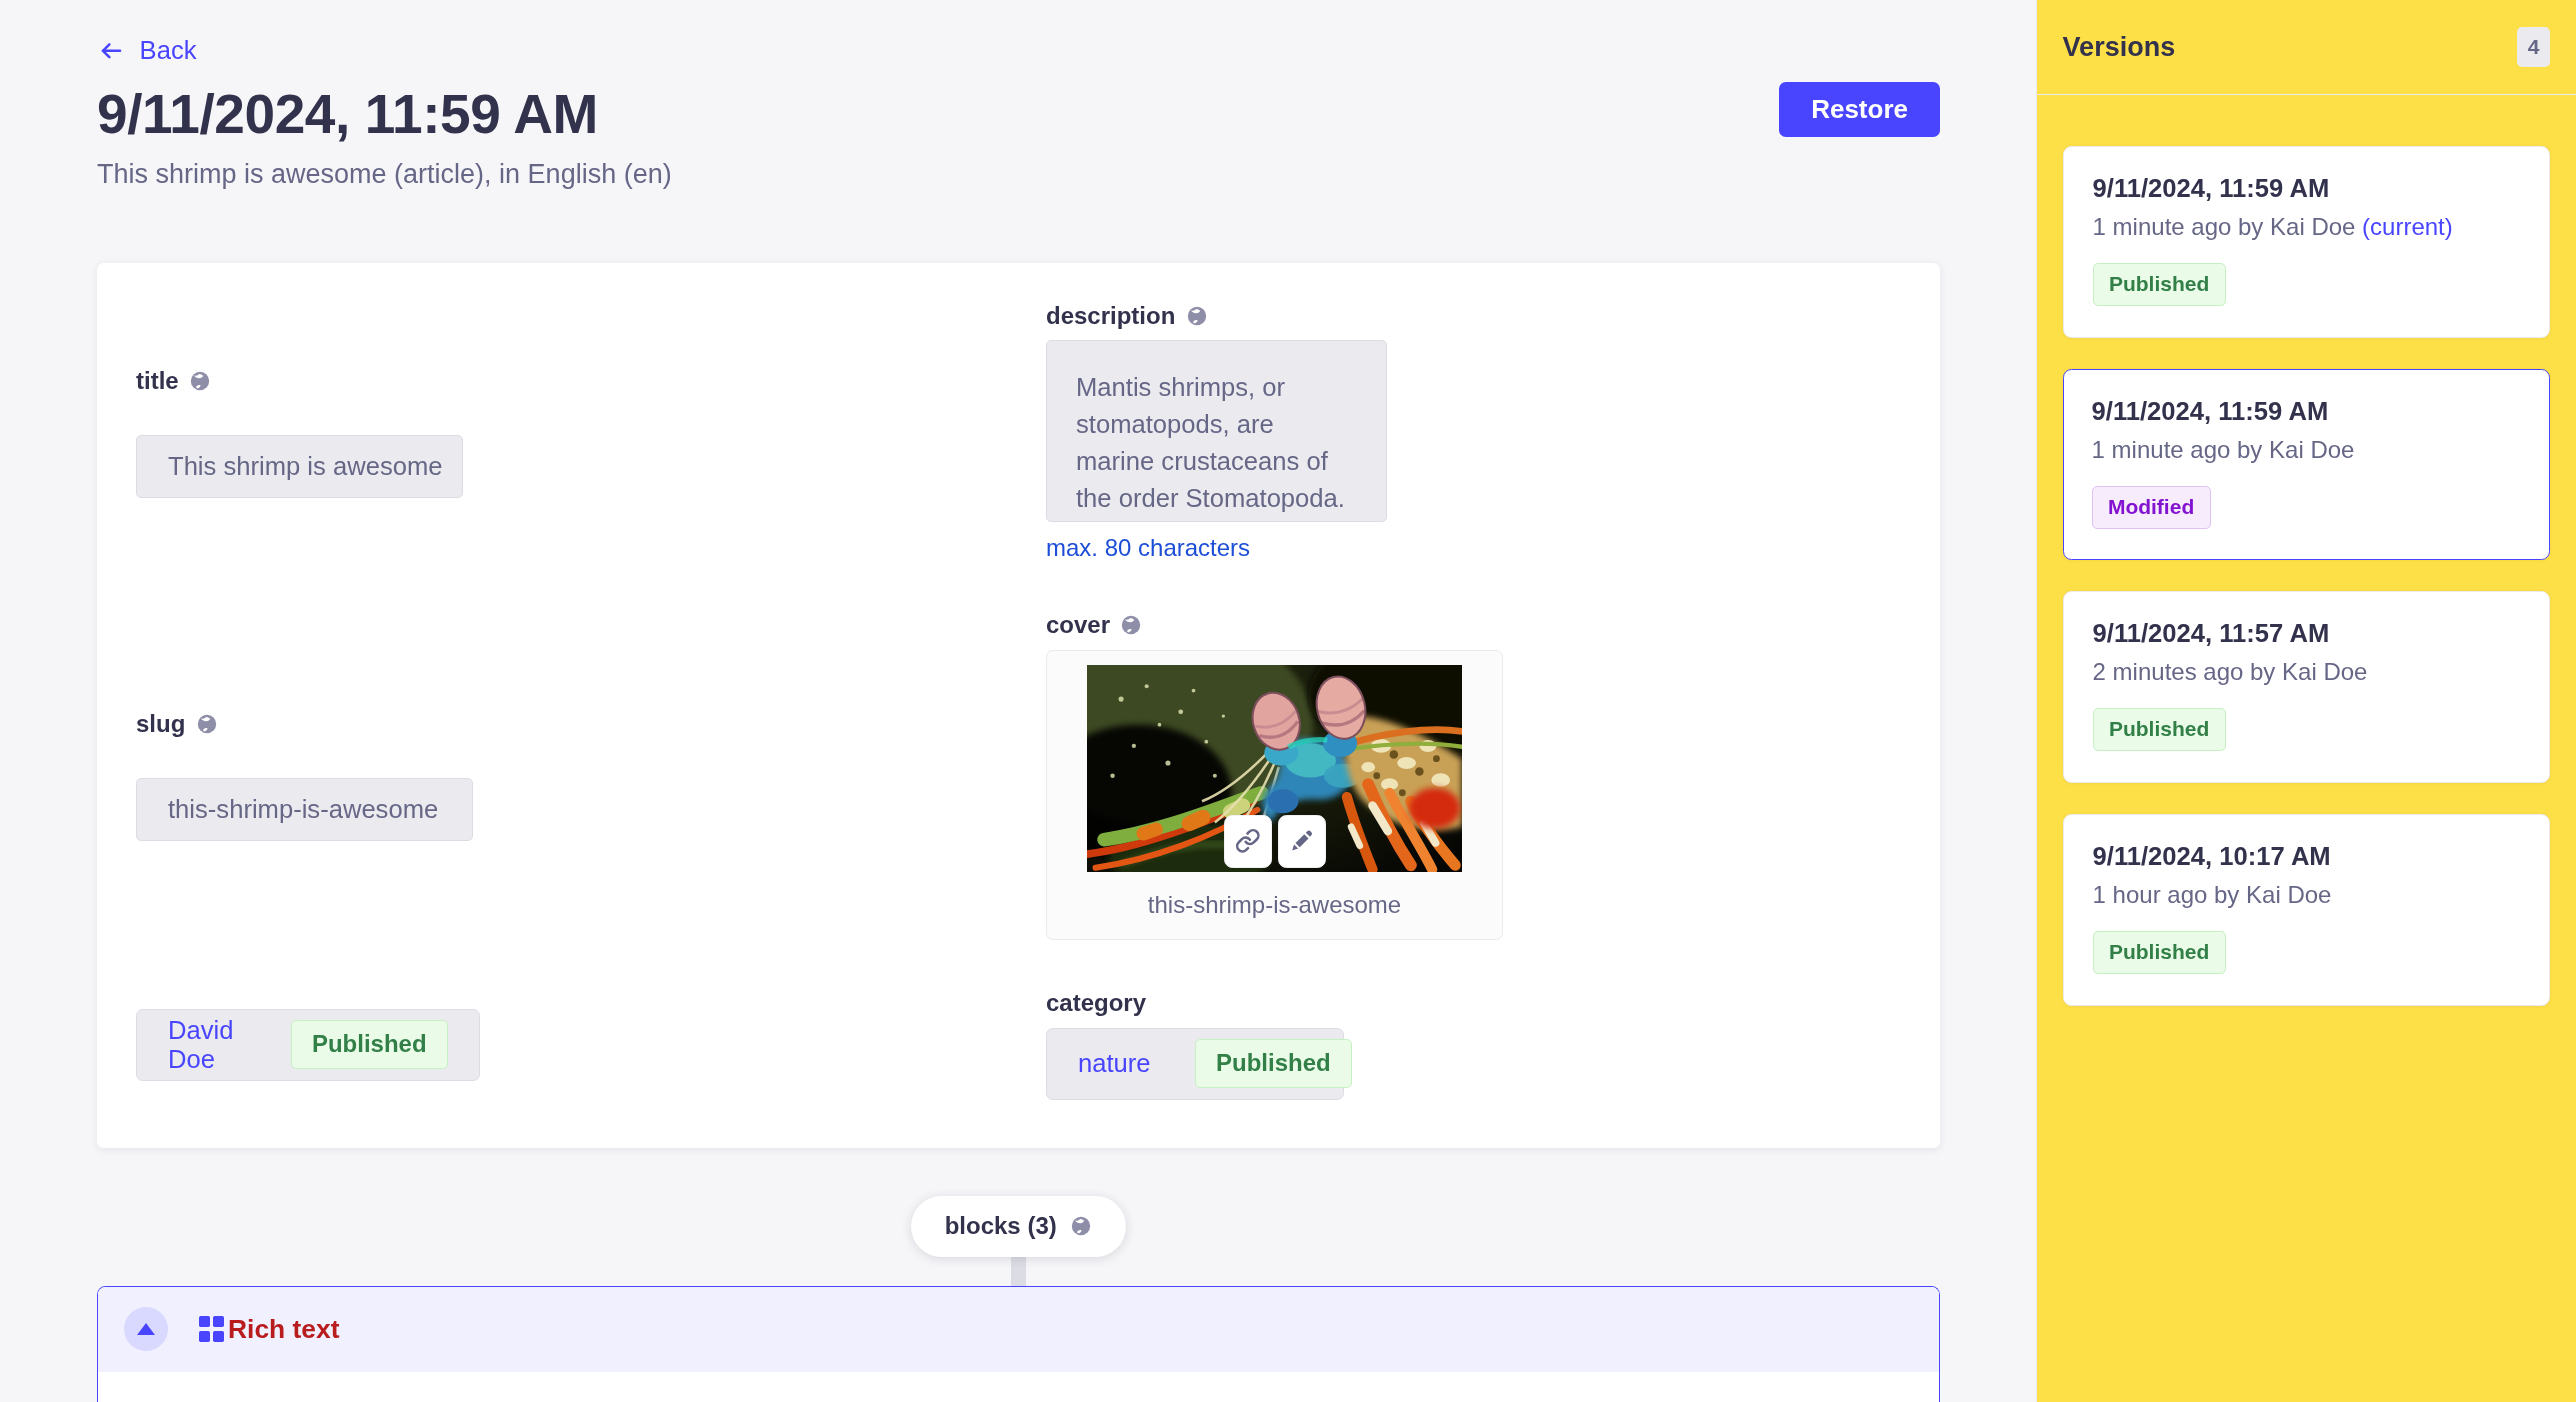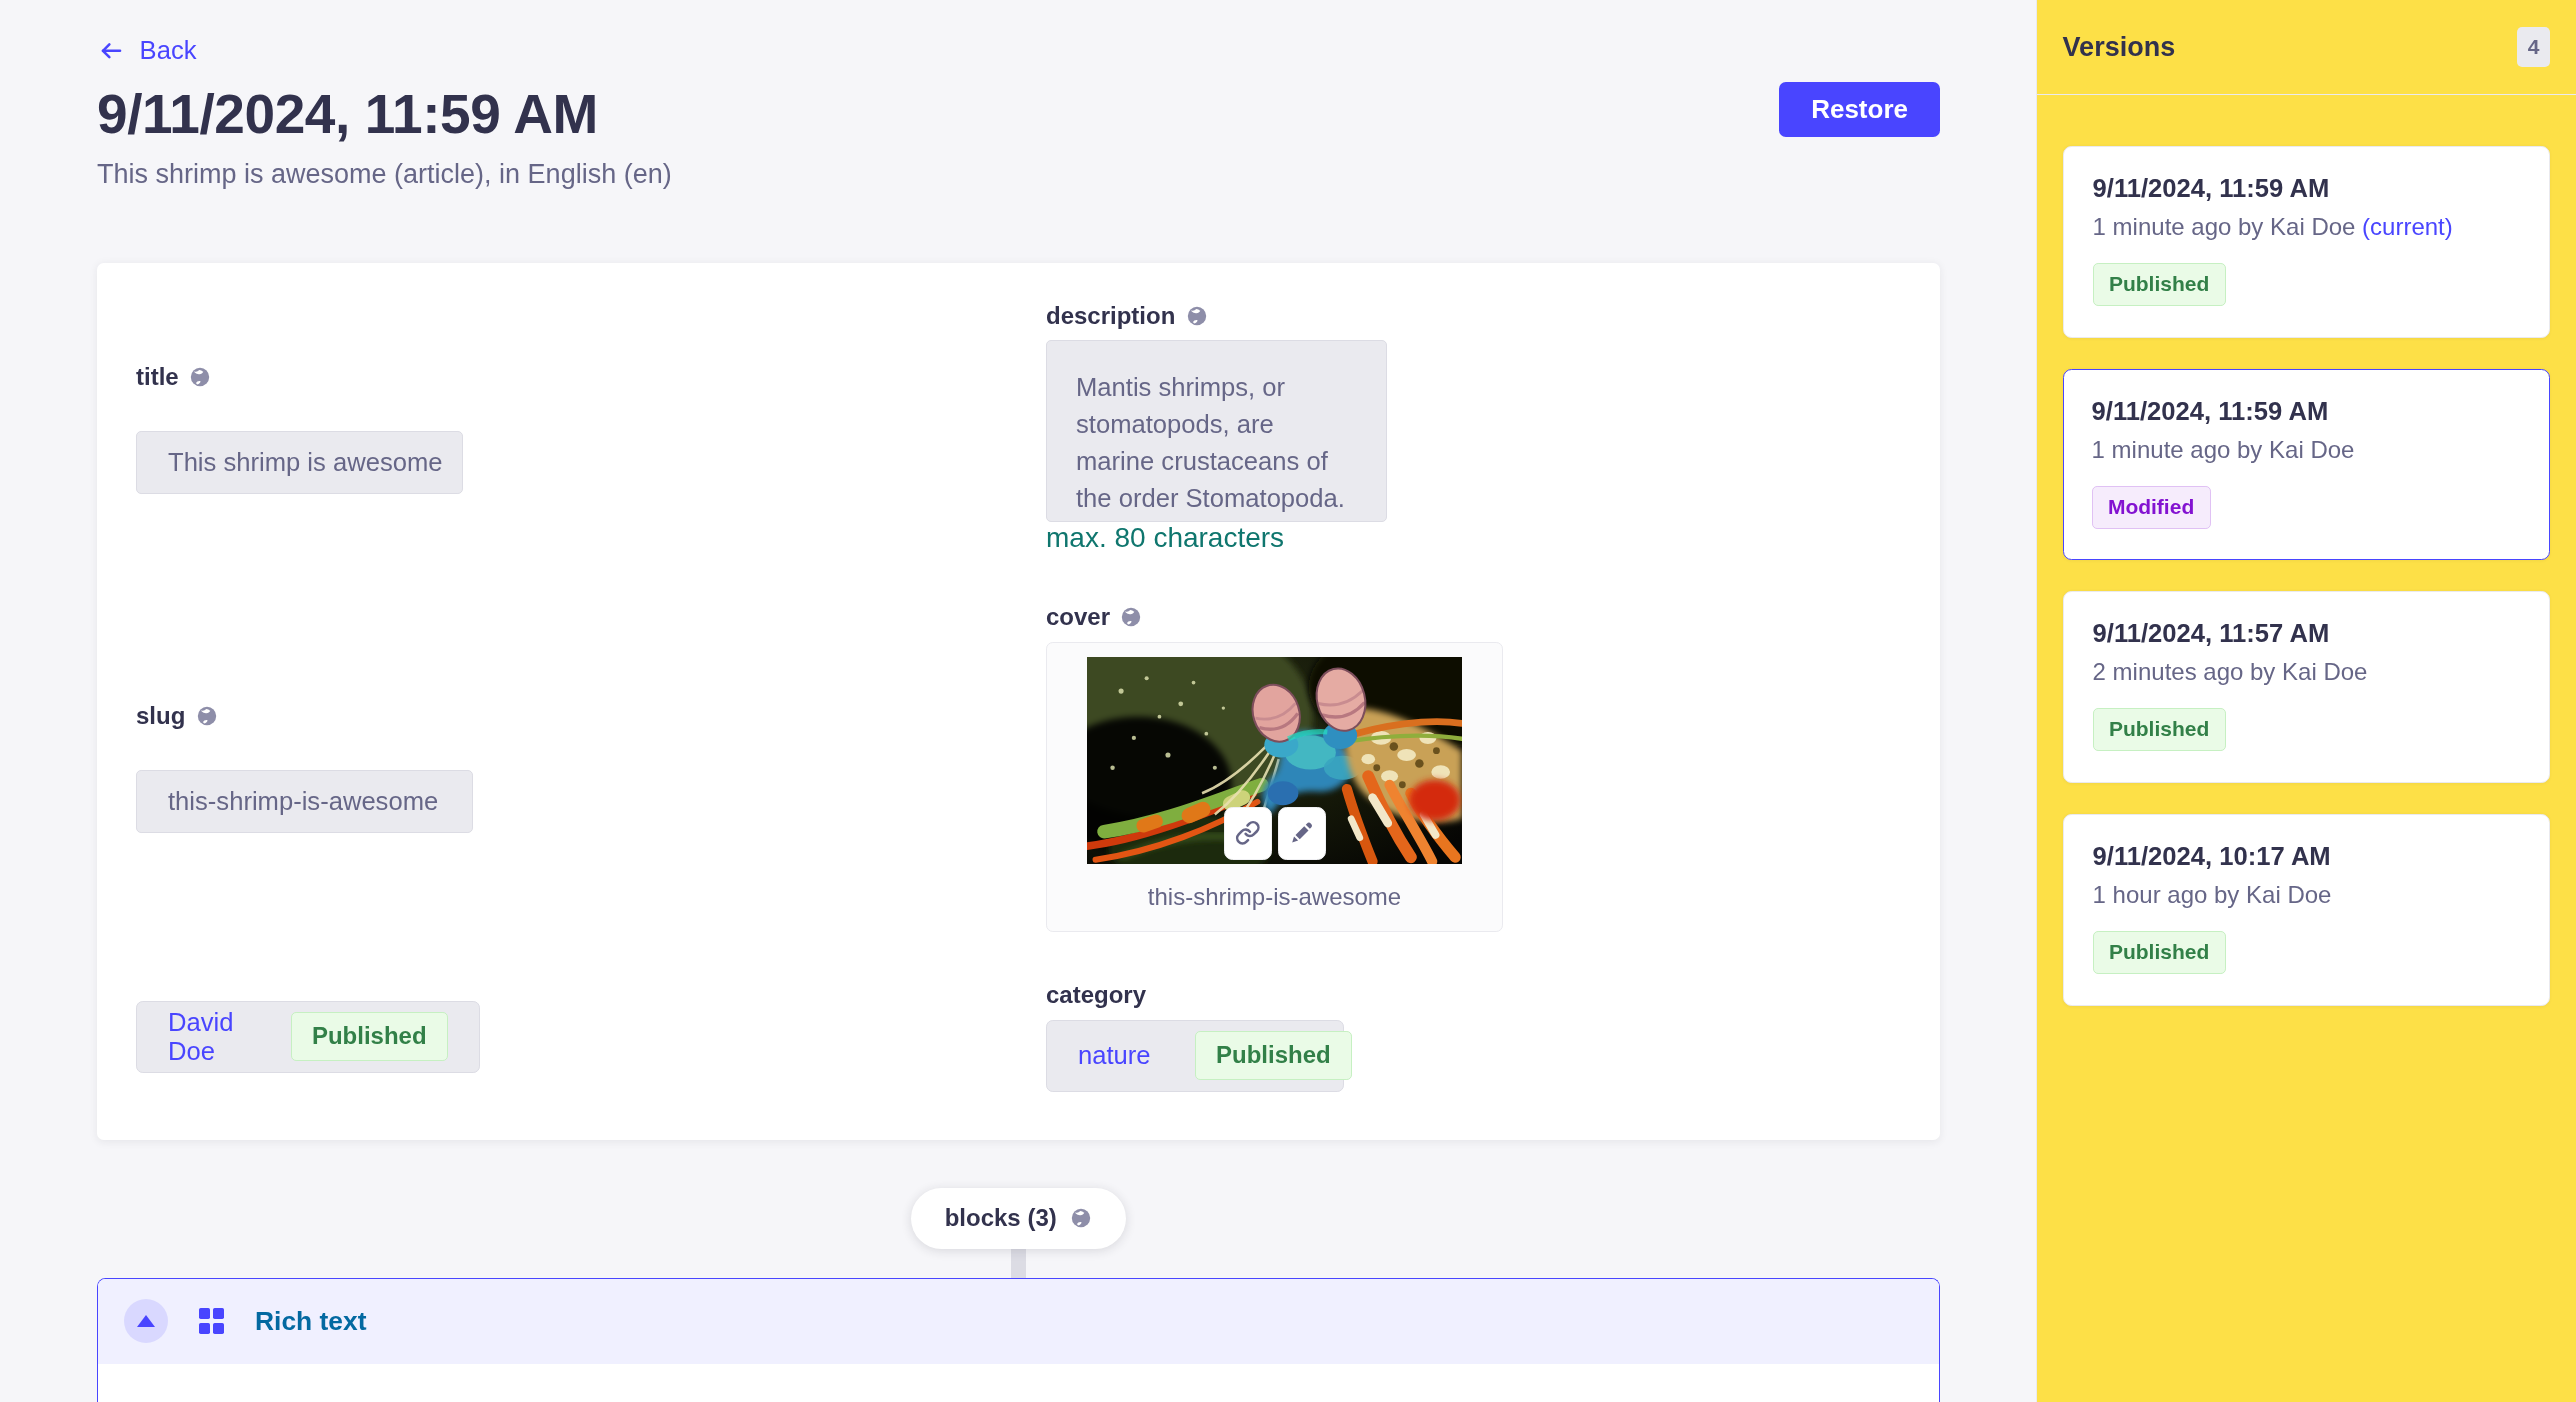--- a/index.html
+++ b/index.html
@@ -32,21 +32,21 @@
     color:#32324d; margin-bottom:10.2px; }
   .globe { width:22px; height:22px; flex:none; }
   .text-input { background:#eaeaef; border:0.9px solid #dcdce4; border-radius:5.1px;
     color:#666687; font-size:25.6px; height:63px; line-height:61px; padding:0 31px;
     white-space:nowrap; overflow:hidden;margin-top:40px; }
   .w-title { width:327px; }
   .w-slug  { width:337px; }
   .textarea { width:341px; height:182px; background:#eaeaef; border:0.9px solid #dcdce4;
     border-radius:5px; color:#666687; font-size:25.6px; line-height:37px; padding:28px 29px;
     overflow:hidden; }
-  .hint { font-size:28px; color:#0f766e; }
+  .hint { font-size:24px; color:#1d4ed8; margin-top:12px; }
 
   .cover-box { width:457px; background:#fbfbfc; border:0.9px solid #eaeaef; border-radius:6.8px;
     padding:14.5px 0 20.4px; }
   .cover-media { position:relative; width:375px; height:207px; margin:0 auto; overflow:hidden; }
   .cover-media svg.shrimp { display:block; width:100%; height:100%; }
   .cover-actions { position:absolute; left:50%; transform:translateX(-50%); bottom:4.3px;
     display:flex; gap:6px; }
   .cover-action { width:48px; height:53px; background:#fff; border:0.9px solid #f0f0f3;
     border-radius:8.5px; display:flex; align-items:center; justify-content:center; cursor:pointer; }
   .cover-caption { text-align:center; font-size:24px; color:#666687; margin-top:19px; }
@@ -70,21 +70,21 @@
     font-size:24px; font-weight:700; color:#32324d; cursor:pointer; }
   .connector { width:14.5px; height:29px; background:#dcdce4; margin:0 auto; }
   .component-block { border:1.7px solid #4945ff; border-bottom:none; border-radius:8.5px 8.5px 0 0;
     height:196px; overflow:hidden; background:#fff; }
   .component-header { background:#f0f0ff; height:85px; display:flex; align-items:center;
     padding:0 25.6px; gap:31px; }
   .collapse-btn { width:44px; height:44px; border-radius:50%; background:#d9d8ff; border:none;
     display:flex; align-items:center; justify-content:center; cursor:pointer; }
   .caret-up { width:0; height:0; border-left:9.4px solid transparent;
     border-right:9.4px solid transparent; border-bottom:12px solid #4945ff; }
-  .component-title { display:flex; align-items:center; gap:31px; color:#0369a1;
+  .component-title { display:flex; align-items:center; gap:4px; color:#b91c1c;
     font-size:26.4px; font-weight:600; cursor:pointer; }
   .grid-icon { display:grid; grid-template-columns:11px 11px; grid-template-rows:11px 11px; gap:3.4px; }
   .grid-icon i { background:#4945ff; border-radius:1.7px; }
   .component-body { padding:39px 39px; }
 
   
   .sidebar { flex:1; background:#fde047; border-left:0.9px solid #eaeaef; }
   .sidebar-header { height:95px; display:flex; align-items:center; justify-content:space-between;
     padding:0 25.6px; border-bottom:0.9px solid #eaeaef; }
   .sidebar-title { font-size:27px; font-weight:600; color:#32324d; }

